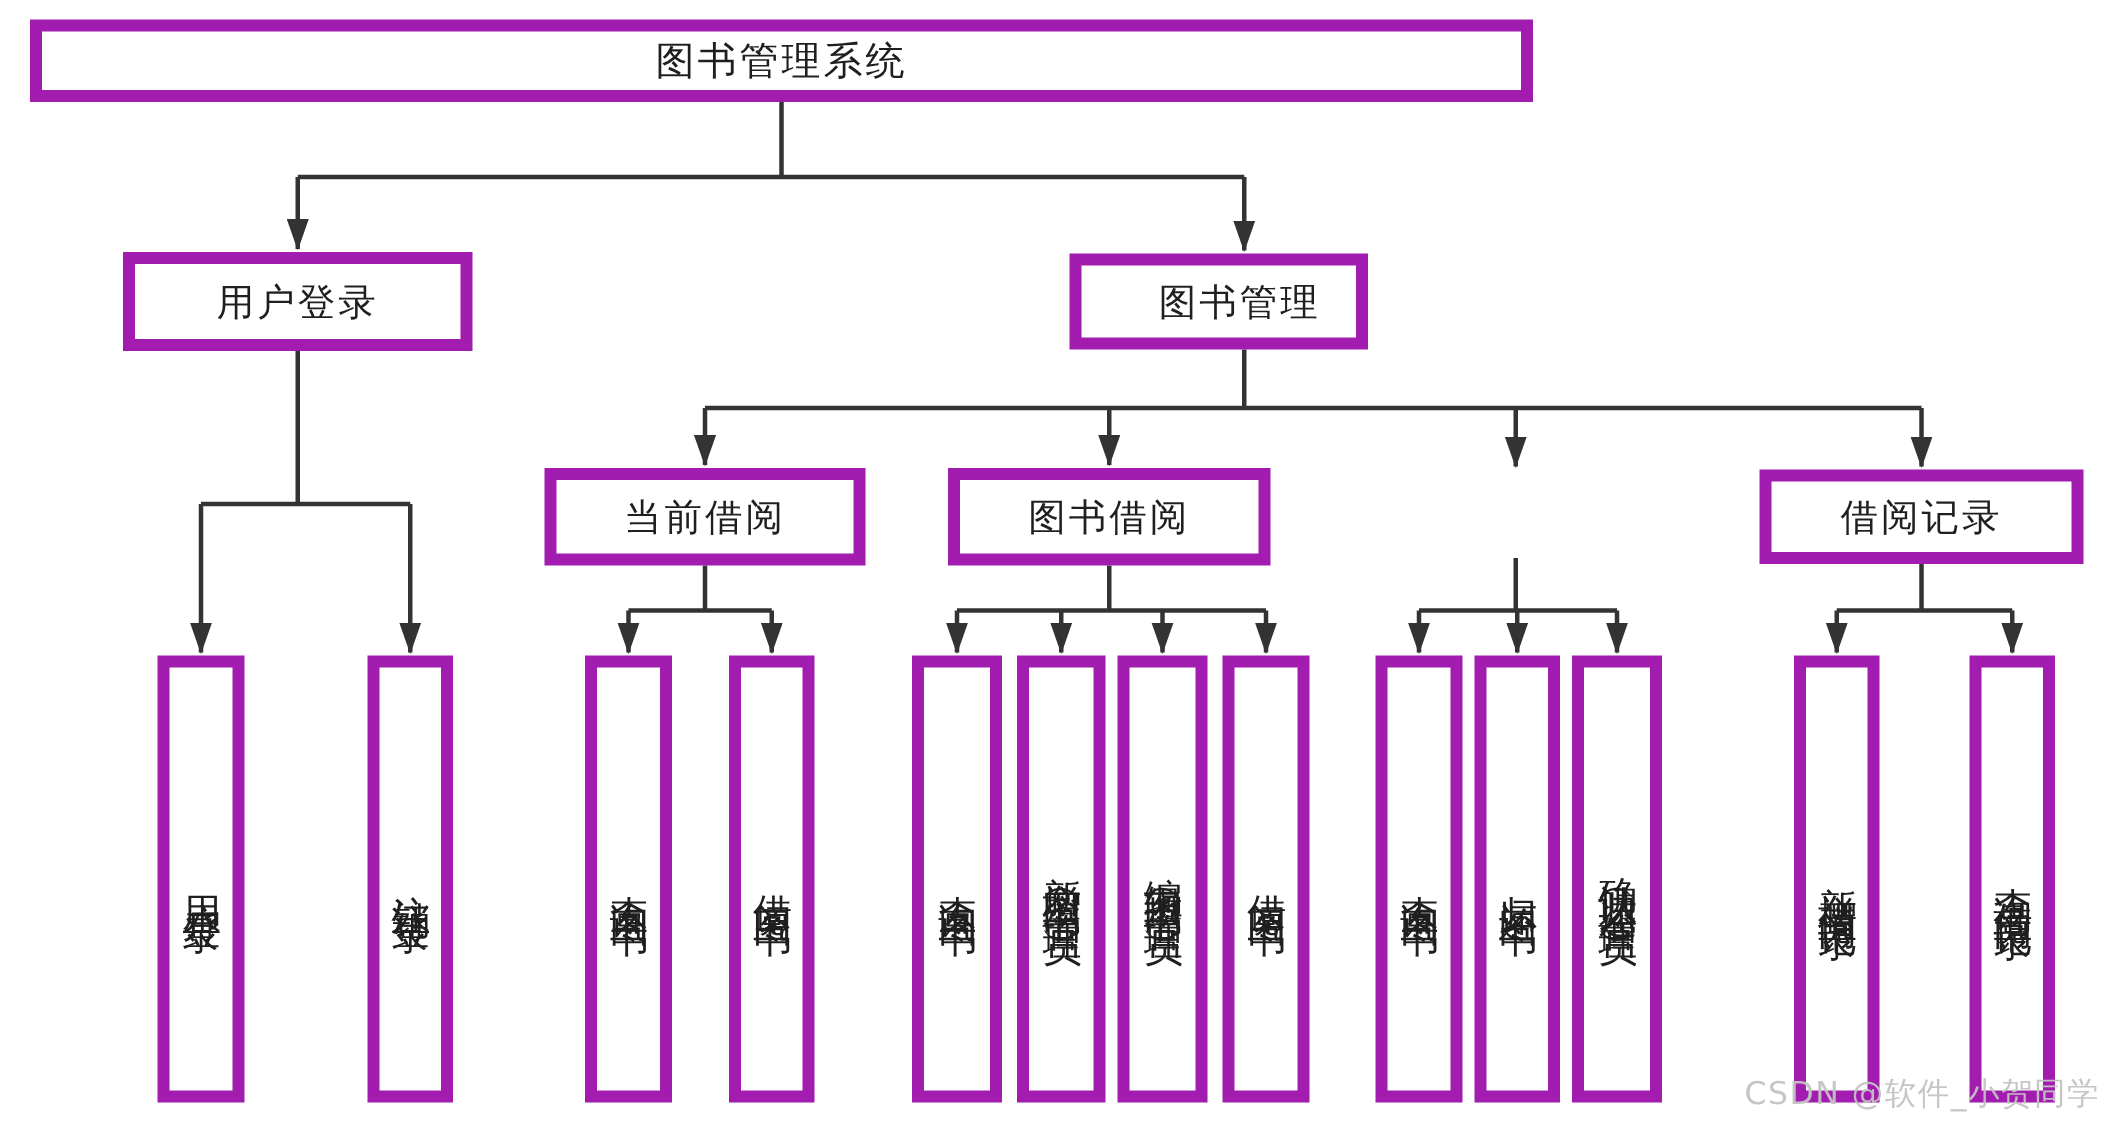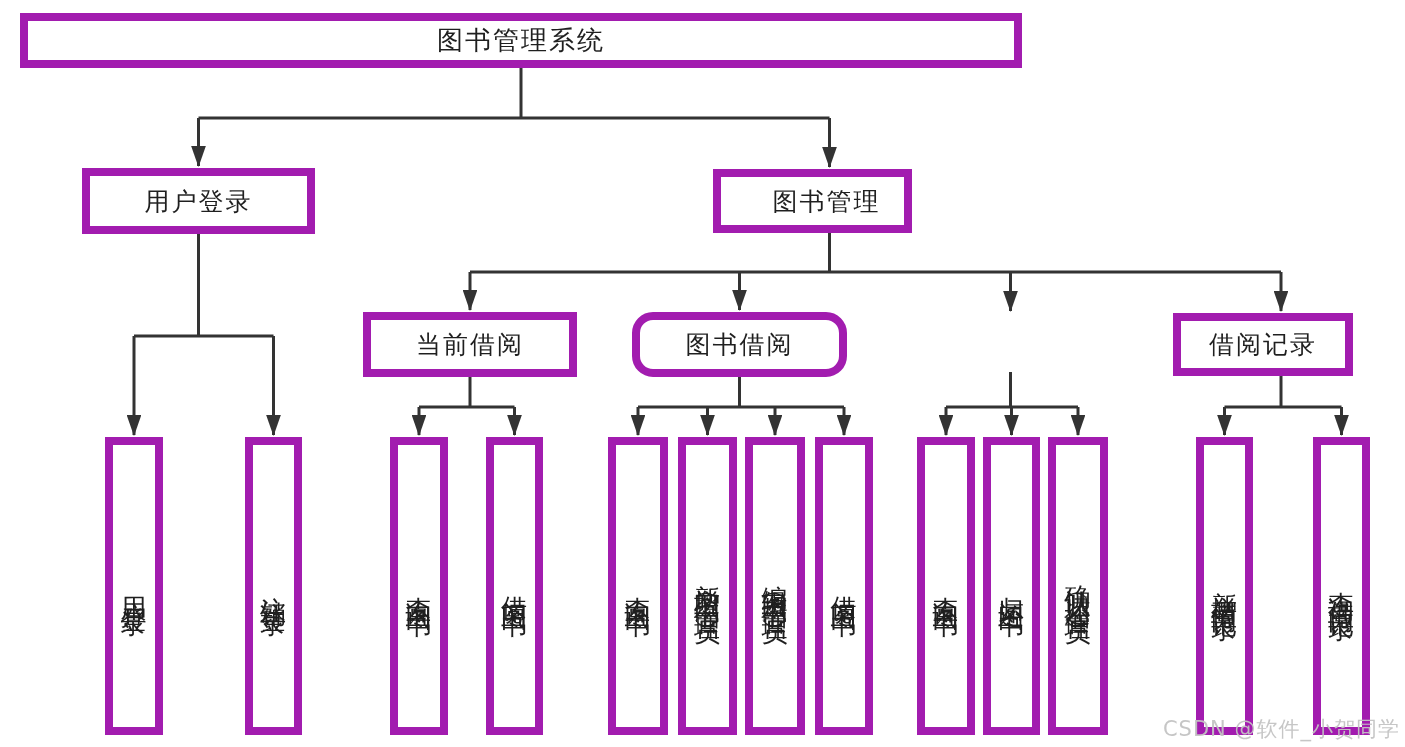--- a/index.html
+++ b/index.html
@@ -109,24 +109,24 @@
     </div>
     <div class="node" style="left: 82px; top: 168px; width: 233px; height: 66px;">
       <span class="label">用户登录</span>
     </div>
     <div class="node" style="left: 713px; top: 169px; width: 199px; height: 64px; padding-left: 28px;">
       <span class="label">图书管理</span>
     </div>
     <div class="node" style="left: 363px; top: 312px; width: 214px; height: 65px;">
       <span class="label">当前借阅</span>
     </div>
-    <div class="node" style="left: 632px; top: 312px; width: 215px; height: 65px; border-radius: 21px;">
+    <div class="node" style="left: 632px; top: 312px; width: 215px; height: 65px;">
       <span class="label">图书借阅</span>
     </div>
-    <div class="node" style="left: 1173px; top: 313px; width: 180px; height: 63px;">
+    <div class="node" style="left: 1173px; top: 313px; width: 216px; height: 63px;">
       <span class="label">借阅记录</span>
     </div>
     <div class="node vertical" style="left: 105px; top: 437px; width: 58px; height: 298px;">
       <span class="label">用户登录</span>
     </div>
     <div class="node vertical" style="left: 245px; top: 437px; width: 57px; height: 298px;">
       <span class="label">注销登录</span>
     </div>
     <div class="node vertical" style="left: 390px; top: 437px; width: 58px; height: 298px;">
       <span class="label">查询图书</span>

